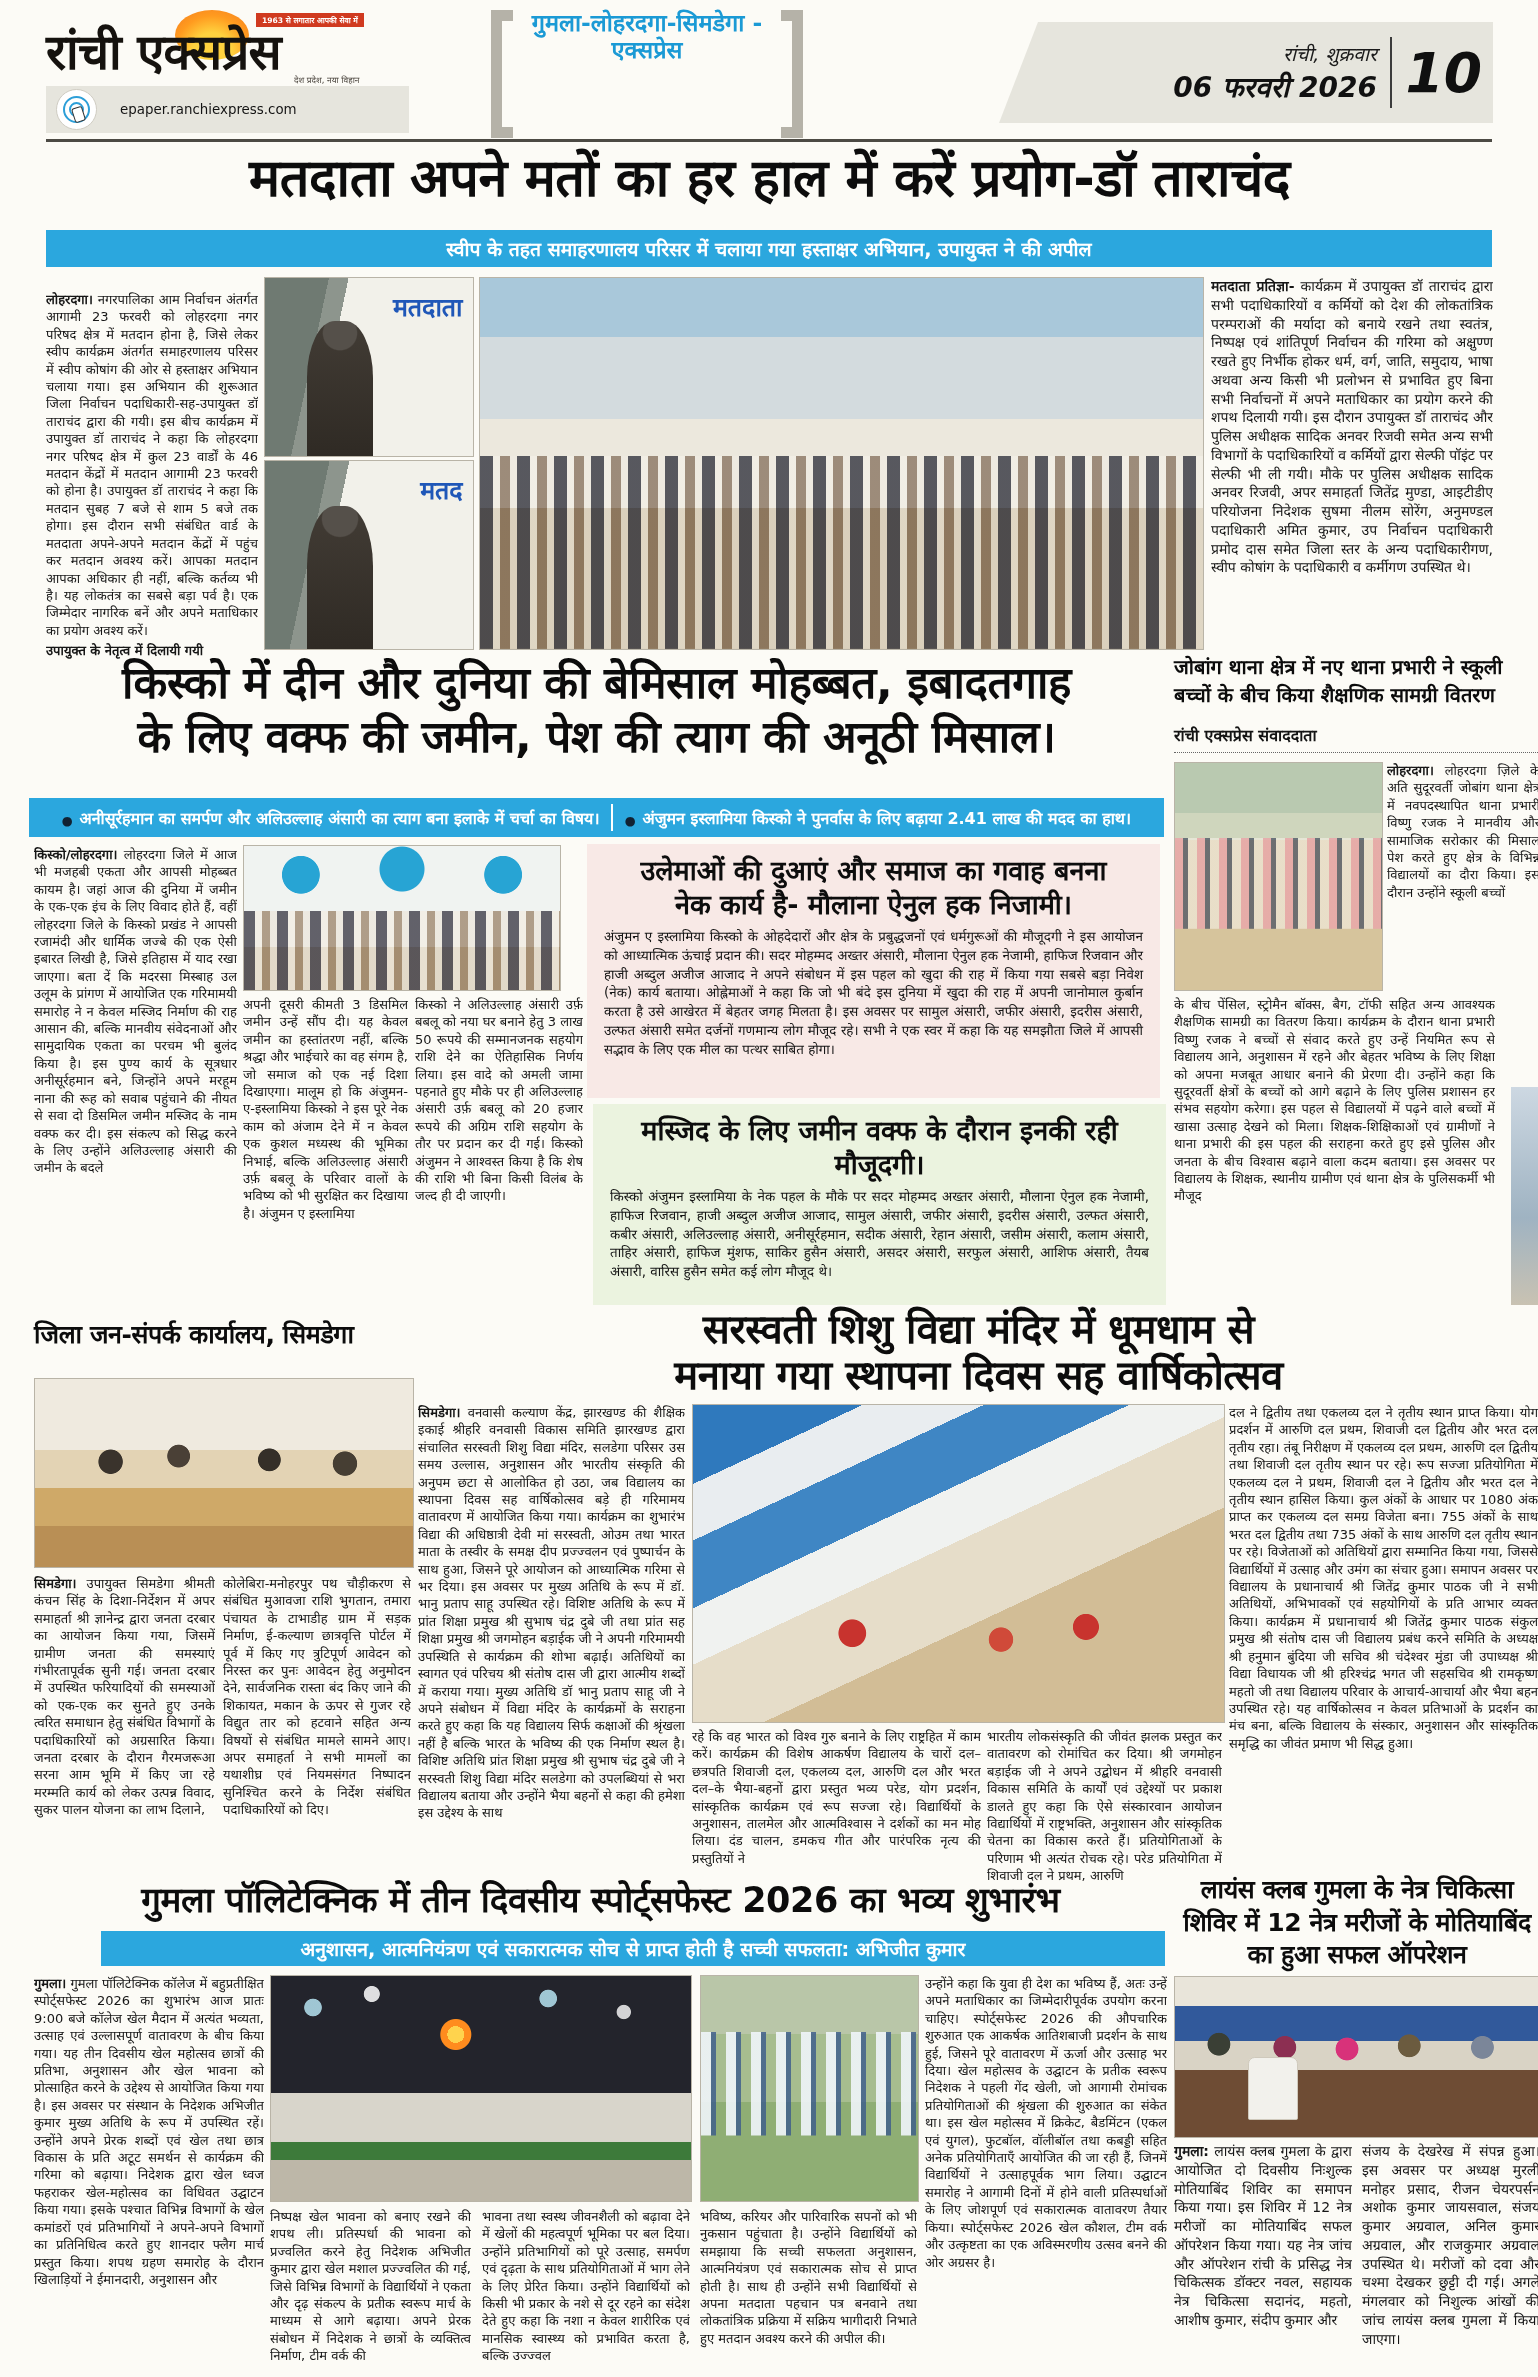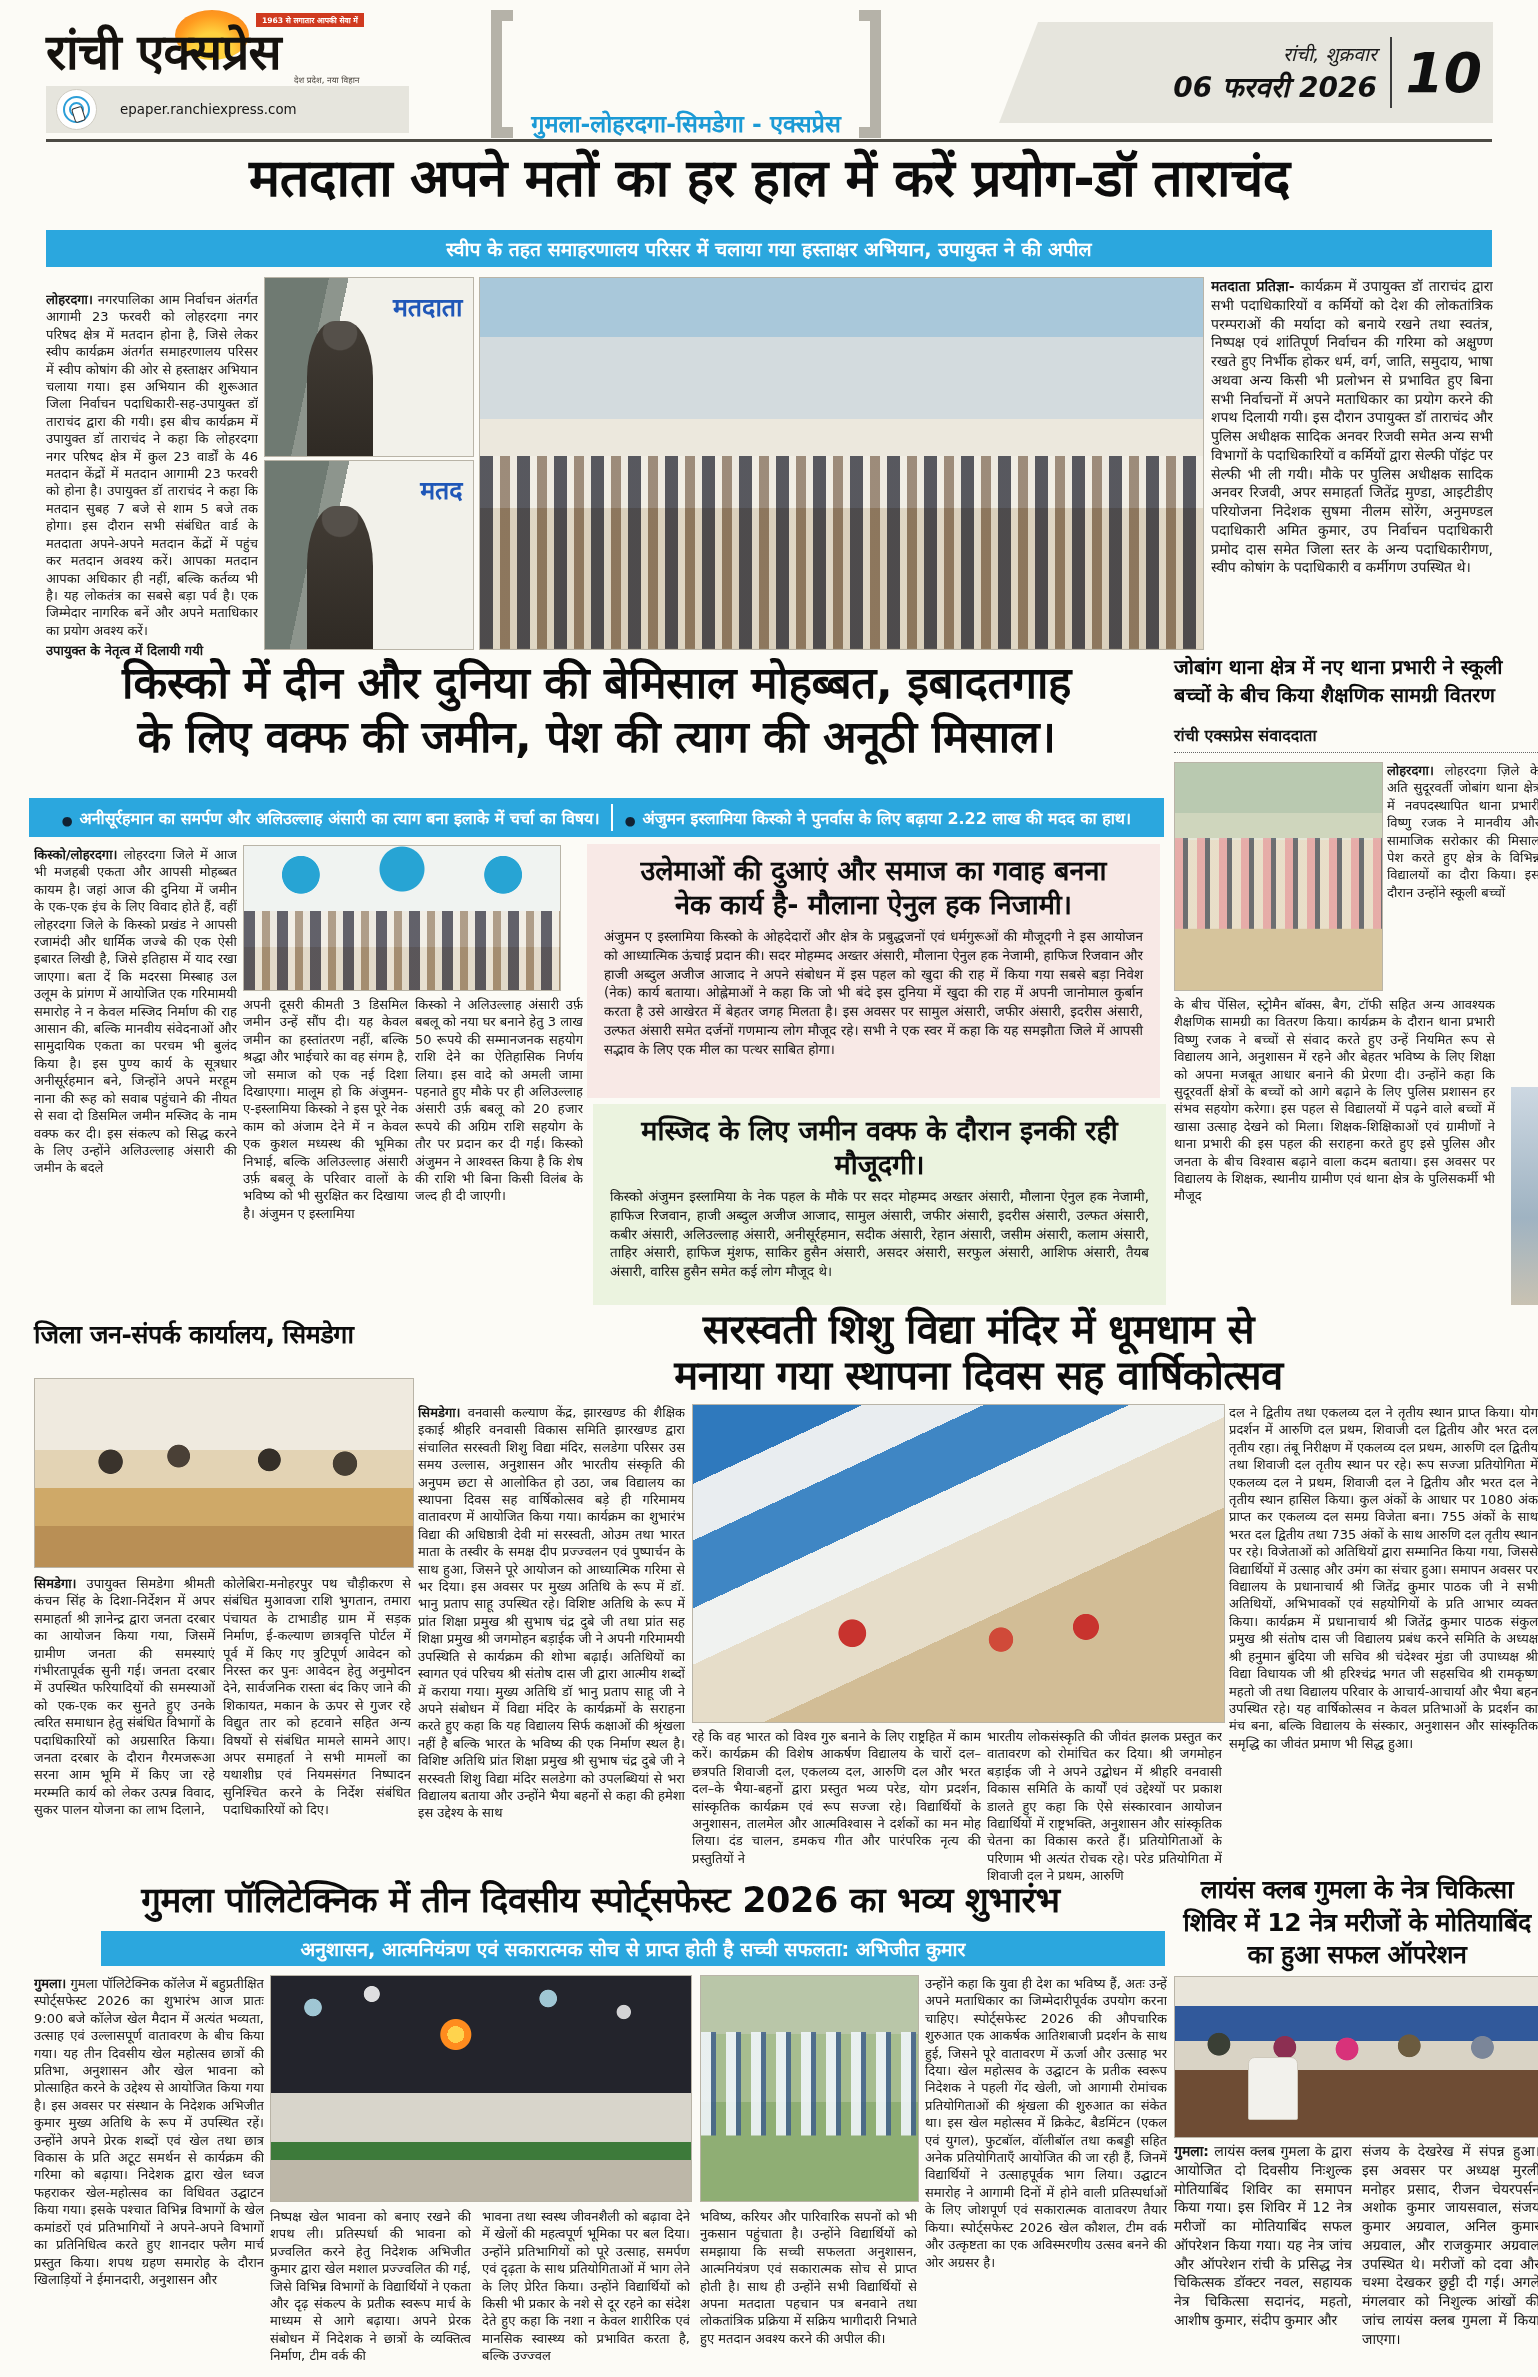--- a/index.html
+++ b/index.html
@@ -17,21 +17,21 @@
   #logo-sun{left:175px;top:10px;width:74px;height:50px;border-radius:50%;
     background:radial-gradient(circle at 50% 85%,#ffd23f 0 35%,#ff9b1f 65%,#f47a20 100%);}
   #logo-title{position:absolute;left:46px;top:17px;font-size:49px;font-weight:900;color:#15120e;letter-spacing:-0.8px;}
   #logo-ribbon{position:absolute;left:256px;top:13.4px;background:#d03a1f;color:#fff;font-size:7.6px;padding:1.7px 5.9px;font-weight:bold;text-align:center;}
   #logo-tagline{position:absolute;left:294px;top:74px;font-size:8.4px;color:#4a443d;}
   #site-bar{position:absolute;left:46px;top:86px;width:363px;height:47px;background:#e6e5dd;display:flex;align-items:center;gap:23px;padding-left:10px;box-sizing:border-box;}
   #touch-icon{width:39px;height:39px;border-radius:50%;background:#fff;position:relative;border:0.8px solid #cfccc2;flex:0 0 auto;}
   .ring{position:absolute;border:2.5px solid #2d9fd8;border-radius:50%;}
   .r1{inset:5.9px;} .r2{inset:11.8px;}
   .hand{position:absolute;width:9.2px;height:12.6px;background:#fff;border:1.7px solid #333;left:16px;top:17px;border-radius:2.5px;transform:rotate(-18deg);}
-  #edition-wrap{position:absolute;left:491px;top:10px;width:390px;height:128px;display:flex;align-items:flex-end;justify-content:center;}
+  #edition-wrap{position:absolute;left:491px;top:10px;width:312px;height:128px;display:flex;align-items:flex-start;justify-content:center;}
   .bracket{position:absolute;top:0;bottom:0;width:22px;border:11px solid #b5b2a8;box-sizing:border-box;}
   .bl{left:0;border-right:none;} .br{right:0;border-left:none;}
   #edition{font-size:23.5px;font-weight:800;color:#1b9ad5;text-align:center;line-height:1.15;padding:0 28.5px;}
   #dateline{position:absolute;left:999px;top:22px;width:494px;height:101px;background:#e6e5dd;
     clip-path:polygon(39px 0,100% 0,100% 100%,0 100%);display:flex;align-items:center;justify-content:flex-end;gap:13.4px;padding-right:11px;box-sizing:border-box;font-style:italic;}
   #date-text{text-align:right;}
   #city-day{font-size:19.3px;color:#1b1b1b;}
   #date{font-size:28px;font-weight:800;color:#111;}
   #date-divider{width:1.7px;height:71px;background:#3c3c3c;}
   #page-no{font-size:55px;font-weight:900;color:#101010;}
@@ -202,21 +202,21 @@
     <div>के लिए वक्फ की जमीन, पेश की त्याग की अनूठी मिसाल।</div>
   </div>
   <div id="a2-band" class="band">
     <span class="bullet">
         <span class="dot"></span>
         <span>अनीसूर्रहमान का समर्पण और अलिउल्लाह अंसारी का त्याग बना इलाके में चर्चा का विषय।</span>
       </span>
     <span class="sep"></span>
     <span class="bullet">
         <span class="dot"></span>
-        <span>अंजुमन इस्लामिया किस्को ने पुनर्वास के लिए बढ़ाया 2.22 लाख की मदद का हाथ।</span>
+        <span>अंजुमन इस्लामिया किस्को ने पुनर्वास के लिए बढ़ाया 2.41 लाख की मदद का हाथ।</span>
       </span>
   </div>
   <div id="a2-col1" class="col">
     <span class="lead">किस्को/लोहरदगा।</span><span> लोहरदगा जिले में आज भी मजहबी एकता और आपसी मोहब्बत कायम है। जहां आज की दुनिया में जमीन के एक-एक इंच के लिए विवाद होते हैं, वहीं लोहरदगा जिले के किस्को प्रखंड ने आपसी रजामंदी और धार्मिक जज्बे की एक ऐसी इबारत लिखी है, जिसे इतिहास में याद रखा जाएगा। बता दें कि मदरसा मिस्बाह उल उलूम के प्रांगण में आयोजित एक गरिमामयी समारोह ने न केवल मस्जिद निर्माण की राह आसान की, बल्कि मानवीय संवेदनाओं और सामुदायिक एकता का परचम भी बुलंद किया है। इस पुण्य कार्य के सूत्रधार अनीसूर्रहमान बने, जिन्होंने अपने मरहूम नाना की रूह को सवाब पहुंचाने की नीयत से सवा दो डिसमिल जमीन मस्जिद के नाम वक्फ कर दी। इस संकल्प को सिद्ध करने के लिए उन्होंने अलिउल्लाह अंसारी की जमीन के बदले</span>
   </div>
   <div id="a2-ph" class="photo ph-mosque"></div>
   <div id="a2-col2" class="col">अपनी दूसरी कीमती 3 डिसमिल जमीन उन्हें सौंप दी। यह केवल जमीन का हस्तांतरण नहीं, बल्कि श्रद्धा और भाईचारे का वह संगम है, जो समाज को एक नई दिशा दिखाएगा। मालूम हो कि अंजुमन-ए-इस्लामिया किस्को ने इस पूरे नेक काम को अंजाम देने में न केवल एक कुशल मध्यस्थ की भूमिका निभाई, बल्कि अलिउल्लाह अंसारी उर्फ़ बबलू के परिवार वालों के भविष्य को भी सुरक्षित कर दिखाया है। अंजुमन ए इस्लामिया</div>
   <div id="a2-col3" class="col">किस्को ने अलिउल्लाह अंसारी उर्फ़ बबलू को नया घर बनाने हेतु 3 लाख 50 रूपये की सम्मानजनक सहयोग राशि देने का ऐतिहासिक निर्णय लिया। इस वादे को अमली जामा पहनाते हुए मौके पर ही अलिउल्लाह अंसारी उर्फ़ बबलू को 20 हजार रूपये की अग्रिम राशि सहयोग के तौर पर प्रदान कर दी गई। किस्को अंजुमन ने आश्वस्त किया है कि शेष की राशि भी बिना किसी विलंब के जल्द ही दी जाएगी।</div>
   <div id="a2-pink" class="infobox">
     <div class="box-title">

